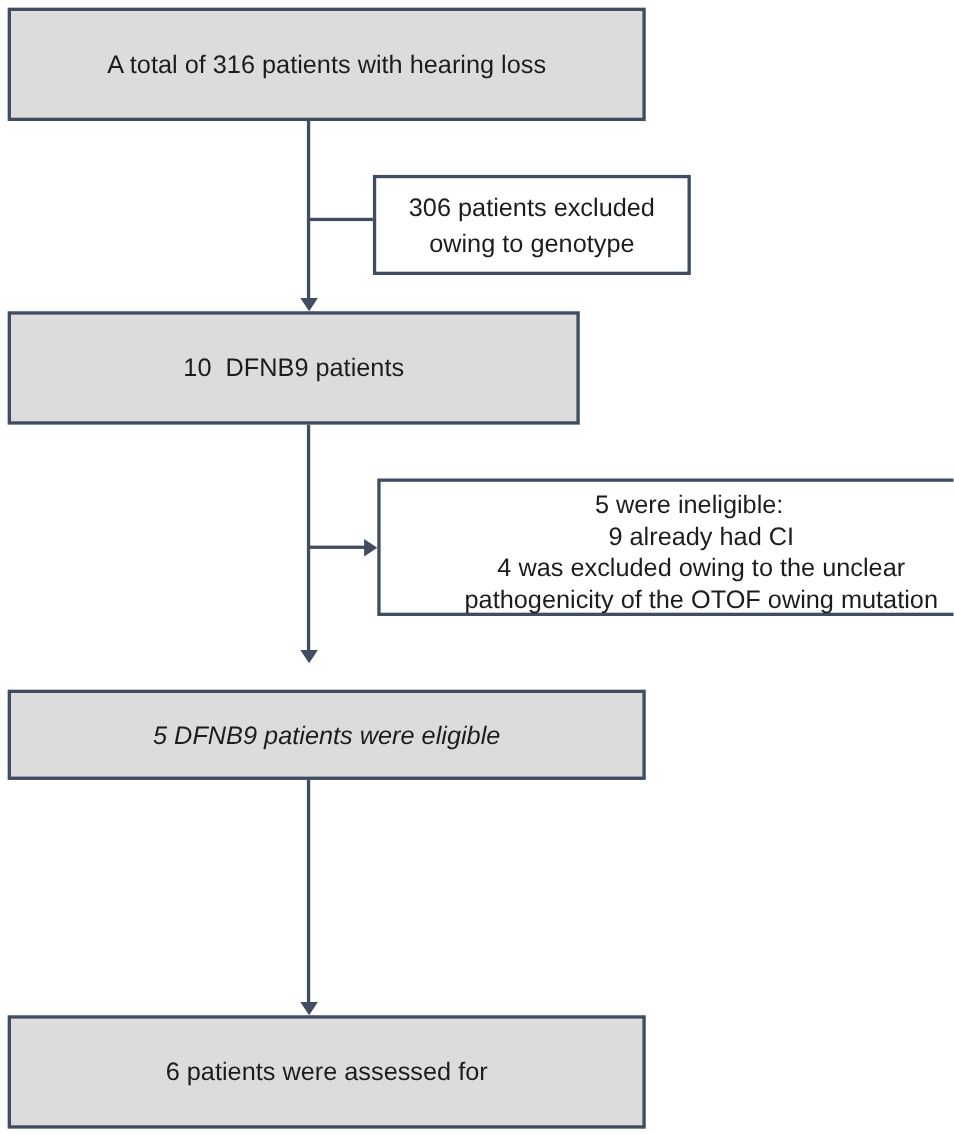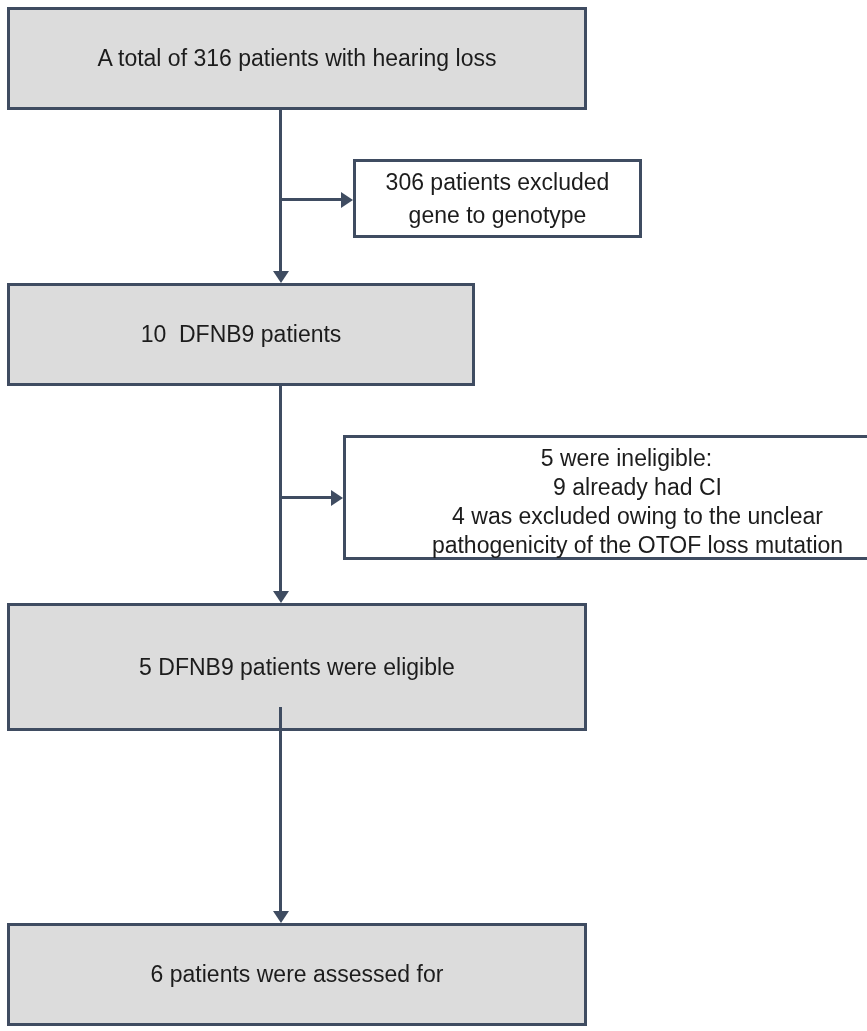--- a/index.html
+++ b/index.html
@@ -32,26 +32,26 @@
     text-align: center;
     font-size: 23px;
     line-height: 33px;
     color: var(--text);
   }
   .box.side { background: var(--side-fill); }
   .pre { white-space: pre-wrap; }
 
   
   #box-total    { left: 7px;  top: 7px;   width: 580px; height: 103px; }
-  #box-dfnb9    { left: 7px;  top: 283px; width: 468px; height: 103px; }
-  #box-eligible { left: 7px;  top: 603px; width: 580px; height: 128px; }
+  #box-dfnb9    { left: 7px;  top: 283px; width: 520px; height: 103px; }
+  #box-eligible { left: 7px;  top: 627px; width: 580px; height: 82px; font-style: italic; }
   #box-assessed { left: 7px;  top: 923px; width: 580px; height: 103px; }
 
   
-  #box-excluded { left: 353px; top: 159px; width: 289px; height: 79px; }
+  #box-excluded { left: 339px; top: 159px; width: 289px; height: 91px; }
   #box-ineligible {
     left: 343px; top: 435px; width: 550px; height: 125px;
     display: block;
     text-align: center;
     padding: 6px 12px 6px 29px;
     line-height: 29px;
   }
   #box-ineligible .sub { margin-left: 22px; }
   .it { }
 
@@ -92,37 +92,37 @@
   </div>
 
   <div class="vline" style="top:110px; height:163px;"></div>
   <div class="head-down" style="left:273px; top:271px;"></div>
 
   <div class="hline" style="left:280px; top:198px; width:62px;"></div>
   <div class="head-right" style="left:341px; top:192px;"></div>
 
   <div class="box side" id="box-excluded">
     <div>306 patients excluded</div>
-    <div>gene to genotype</div>
+    <div>owing to genotype</div>
   </div>
 
   <div class="box" id="box-dfnb9">
     <div class="pre">10  DFNB9 patients</div>
   </div>
 
   <div class="vline" style="top:386px; height:206px;"></div>
   <div class="head-down" style="left:273px; top:591px;"></div>
 
   <div class="hline" style="left:280px; top:496px; width:52px;"></div>
   <div class="head-right" style="left:331px; top:490px;"></div>
 
   <div class="box side" id="box-ineligible">
     <div>5 were ineligible:</div>
     <div class="sub">9 already had CI</div>
-    <div class="sub"><span>4 was excluded owing to the unclear pathogenicity of the </span><span class="it">OTOF</span><span> loss mutation</span></div>
+    <div class="sub"><span>4 was excluded owing to the unclear pathogenicity of the </span><span class="it">OTOF</span><span> owing mutation</span></div>
   </div>
 
   <div class="box" id="box-eligible">
     <div class="pre">5 DFNB9 patients were eligible</div>
   </div>
 
   <div class="vline" style="top:707px; height:205px;"></div>
   <div class="head-down" style="left:273px; top:911px;"></div>
 
   <div class="box" id="box-assessed">

